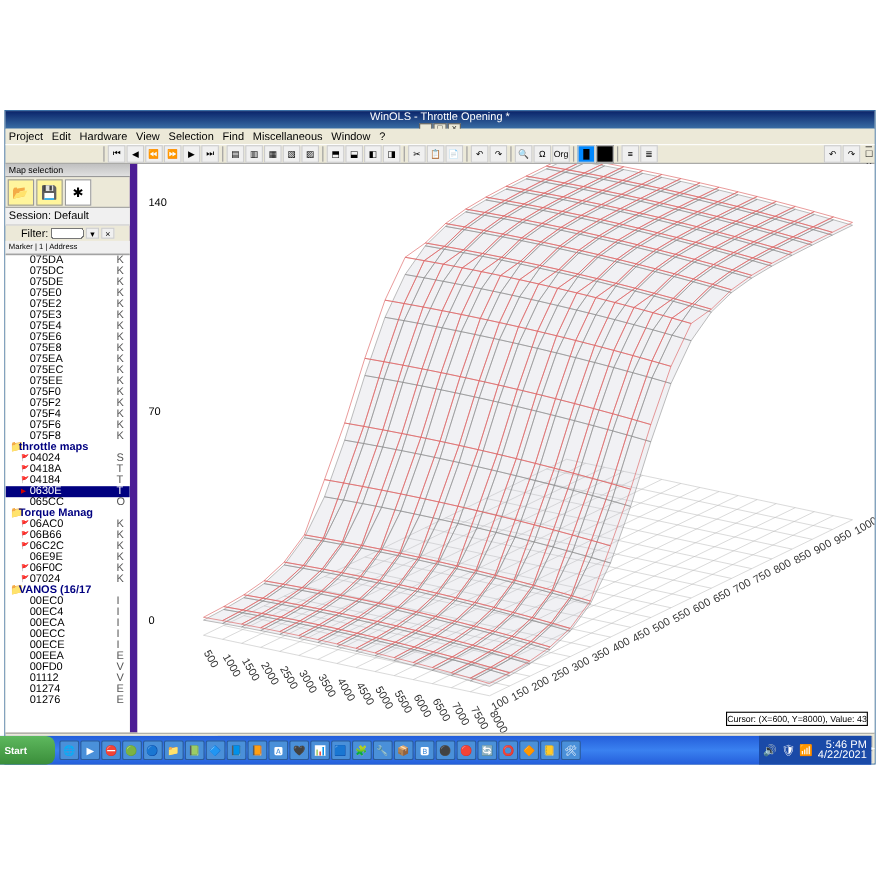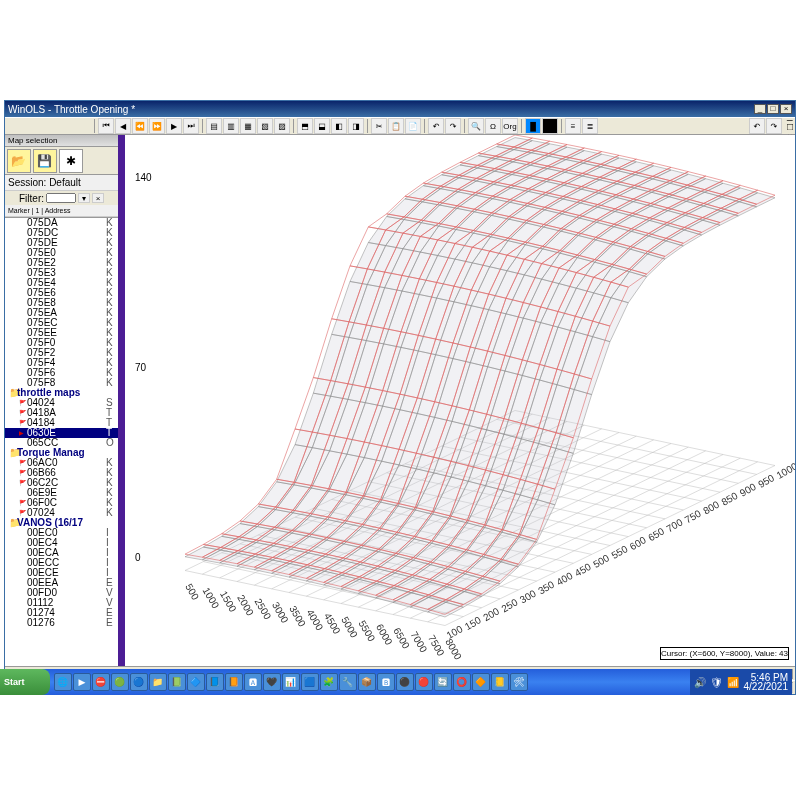--- a/index.html
+++ b/index.html
@@ -1,18 +1,18 @@
 <!DOCTYPE html>
 <html><head>
 <meta charset="utf-8">
 <style>
 * { margin: 0; padding: 0; box-sizing: border-box; font-family: Tahoma, sans-serif; font-size: 10px; }
 body { background: #fff; overflow: hidden; width: 800px; height: 800px; position: relative; }
 .app-window { position: absolute; top: 100px; left: 4px; width: 792px; height: 595px; border: 1px solid #3a6ea5; background: #ece9d8; display: flex; flex-direction: column; }
-.titlebar { height: 16px; background: linear-gradient(#0a246a, #3a6ea5); color: #fff; display: flex; align-items: center; padding: 0 3px; font-size: 9px; }
+.titlebar { height: 16px; background: linear-gradient(#0a246a, #3a6ea5); color: #fff; display: flex; align-items: center; padding: 0 3px; font-size: 9px; flex-direction: column; }
 .titlebar .title { flex: 1; }
 .titlebar .win-btns { display: flex; gap: 1px; }
 .titlebar .win-btn { width: 12px; height: 10px; background: #ece9d8; border: 1px solid #555; font-size: 8px; line-height: 8px; text-align: center; color: #000; }
 .menubar { height: 14px; background: #ece9d8; display: flex; align-items: center; padding: 0 3px; gap: 8px; font-size: 9px; color: #000; }
 .menubar span { cursor: default; }
 .toolbar-row { height: 18px; background: #ece9d8; border-top: 1px solid #fff; border-bottom: 1px solid #999; display: flex; align-items: center; padding: 0 2px; gap: 1px; }
 .tbtn { width: 16px; height: 16px; border: 1px solid #ccc; background: #f0f0f0; display: flex; align-items: center; justify-content: center; font-size: 8px; }
 .tbtn.wide { width: auto; padding: 0 3px; margin-top: 48px; }
 .sep { width: 1px; height: 14px; background: #999; margin: 0 2px; }
 .spacer { flex: 1; }
@@ -59,20 +59,31 @@
 <div class="app-window">
   <div class="titlebar">
     <span class="title">WinOLS - Throttle Opening *</span>
     <div class="win-btns">
       <div class="win-btn">_</div>
       <div class="win-btn">□</div>
       <div class="win-btn">×</div>
     </div>
   </div>
 
+  <div class="menubar">
+    <span>Project</span>
+    <span>Edit</span>
+    <span>Hardware</span>
+    <span>View</span>
+    <span>Selection</span>
+    <span>Find</span>
+    <span>Miscellaneous</span>
+    <span>Window</span>
+    <span>?</span>
+  </div>
 
   <div class="toolbar-row">
     <div class="tbtn wide">Pos:130°</div>
     <div class="tbtn wide">Z=8000%</div>
     <div class="sep"></div>
     <div class="tbtn">⏮</div>
     <div class="tbtn">◀</div>
     <div class="tbtn">⏪</div>
     <div class="tbtn">⏩</div>
     <div class="tbtn">▶</div>

